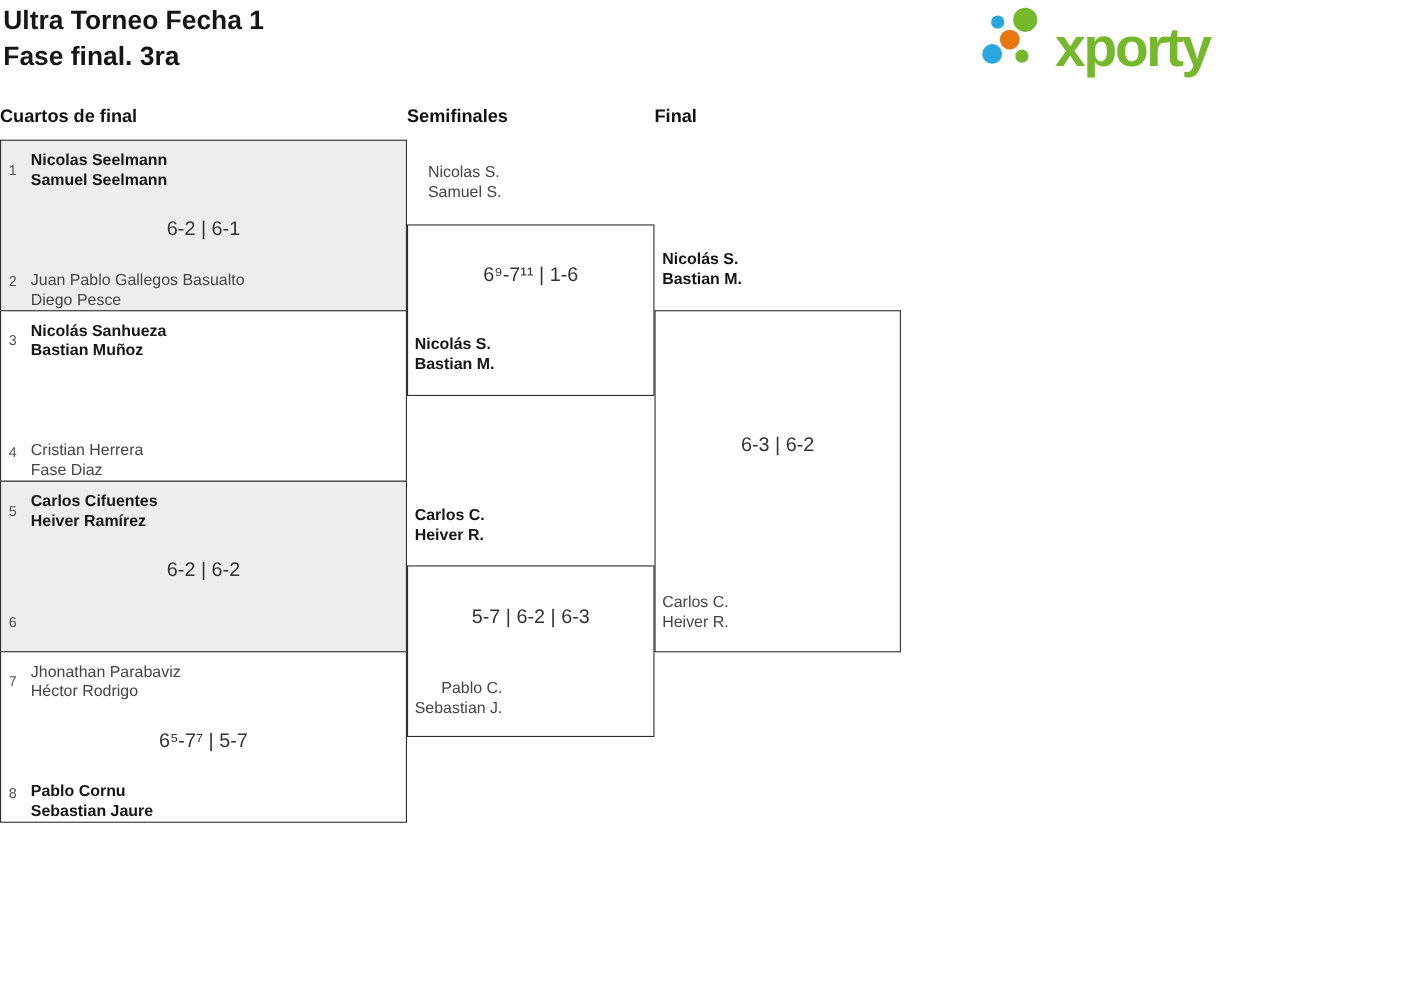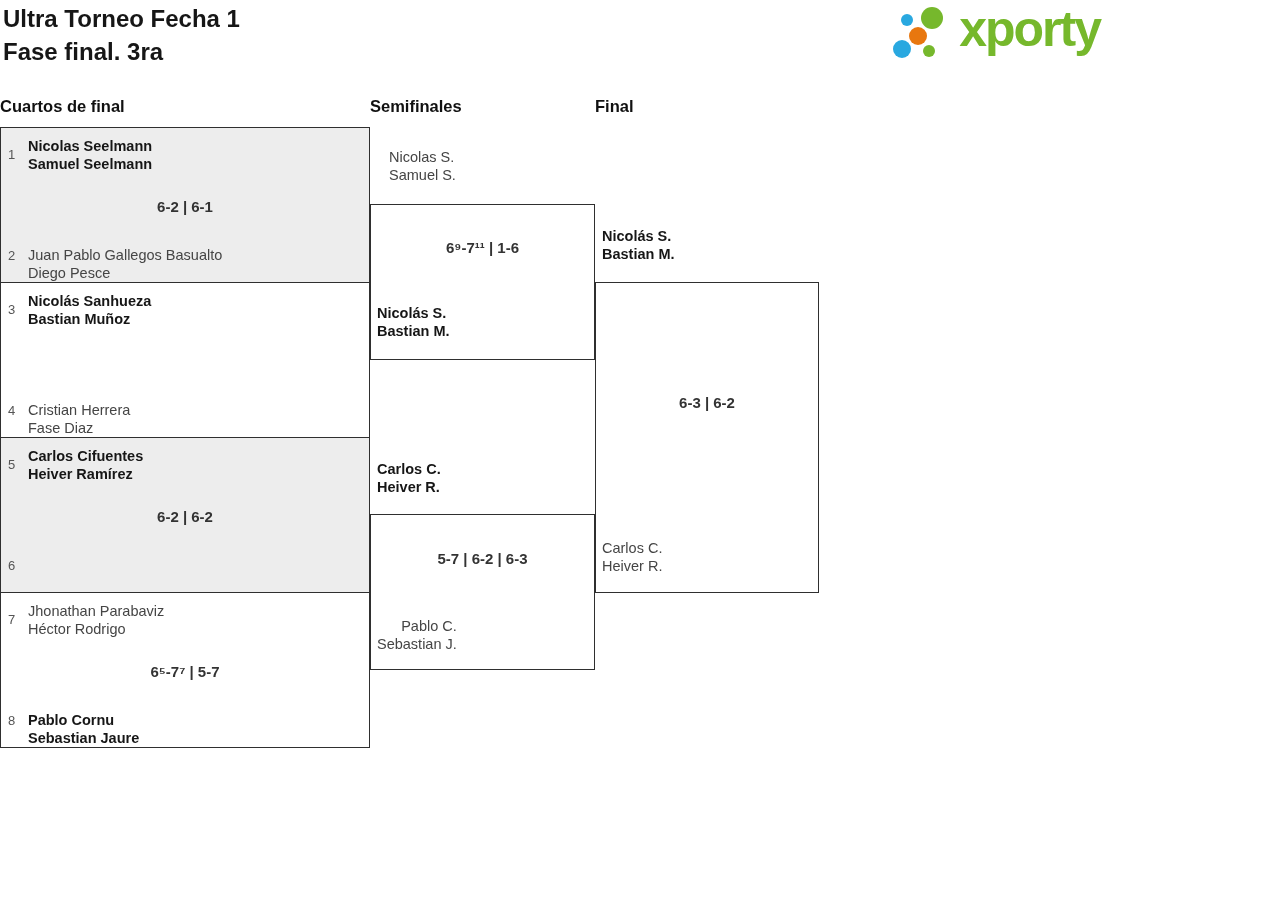--- a/index.html
+++ b/index.html
@@ -5,41 +5,41 @@
   * { margin:0; padding:0; box-sizing:border-box; }
   html,body { background:#fff; }
   .page {
     position:relative; width:1108px; height:916px; background:#fff;
     font-family:"Liberation Sans","DejaVu Sans",sans-serif; overflow:hidden;
   }
   
   .title { position:absolute; left:3px; top:2px; color:#161616; }
   .title div { font-size:24px; font-weight:700; line-height:33px; letter-spacing:0; }
   .logo { position:absolute; top:4px; right:8px; display:flex; align-items:flex-start; }
-  .logo-text { font-size:50px; font-weight:800; color:#76b82c; letter-spacing:-2px; line-height:1; }
+  .logo-text { font-size:50px; font-weight:800; color:#76b82c; letter-spacing:-2px; line-height:1; margin-top:14px; }
   
   .colhead { position:absolute; top:97px; font-size:16.5px; font-weight:700; color:#111; text-align:left; }
   .ch-qf { left:0; width:370px; }
   .ch-sf { left:370px; width:225px; }
   .ch-f  { left:595px; width:224px; }
   
   .qbox { position:absolute; left:0; width:370px; height:156px; border:1px solid #2f2f2f; }
   .q0 { top:127px; background:#ededed; }
   .q1 { top:282px; background:#ffffff; }
   .q2 { top:437px; background:#ededed; }
   .q3 { top:592px; background:#ffffff; }
   .team { font-size:14.5px; line-height:18px; color:#454545; font-weight:400; }
   .team.winner { color:#161616; font-weight:700; }
   .qbox .team-top { position:absolute; left:27px; top:9px; }
   .qbox .team-bottom { position:absolute; left:27px; bottom:0; }
   .seed { position:absolute; left:7px; font-size:13px; color:#555; }
   .seed-top { top:19px; }
   .seed-bottom { bottom:19px; }
   .qbox .score { position:absolute; left:0; top:70px; width:100%; text-align:center; }
-  .score { font-size:15px; color:#333;font-weight:bold; }
+  .score { font-size:18px; color:#333; }
   
   .sfbox { position:absolute; left:370px; width:225px; height:156px; border:1px solid #2f2f2f; background:transparent; }
   .sf1 { top:204px; }
   .sf2 { top:514px; }
   .fbox { position:absolute; left:595px; top:282px; width:224px; height:311px; border:1px solid #2f2f2f; }
   
   .lbl { position:absolute; }
   .lbl-sf { left:377px; }
   .lbl-f  { left:602px; }
   .sf1-top { top:148px;margin-left:12px; }

